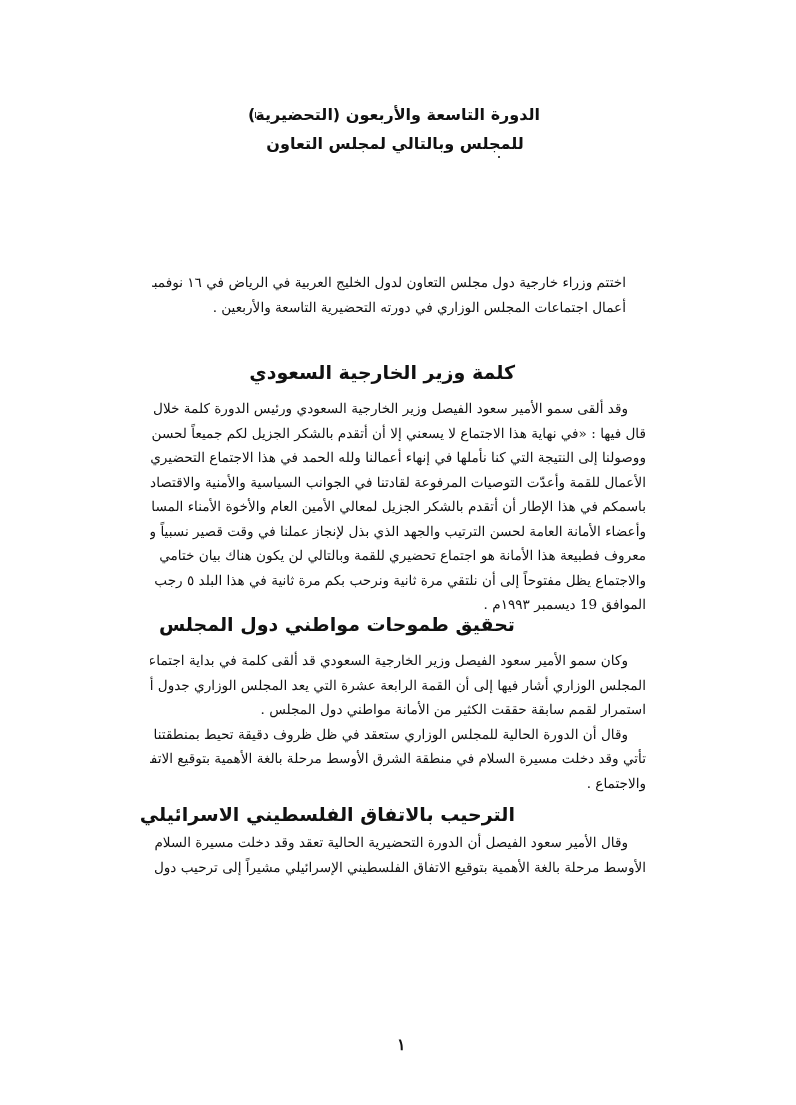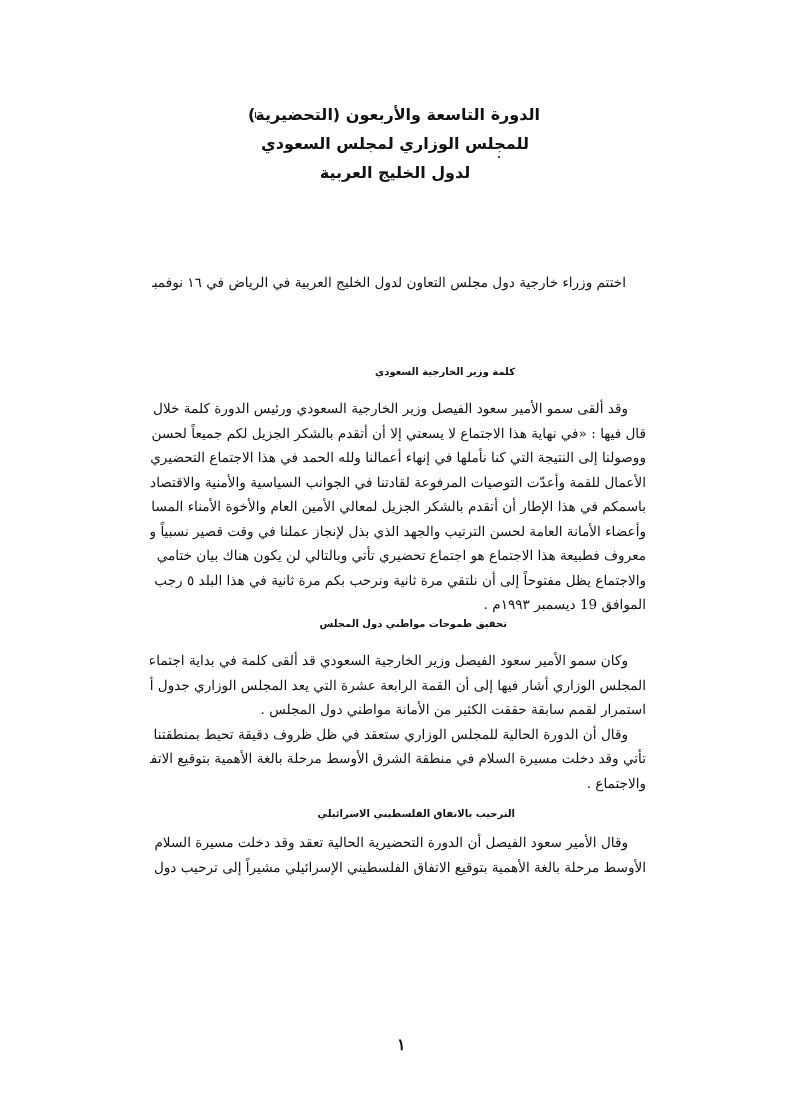--- a/index.html
+++ b/index.html
@@ -8,55 +8,55 @@
     .title-block { position: absolute; left: 250px; top: 100px; width: 290px; text-align: center; direction: rtl;
       font-family: "DejaVu Sans", sans-serif; font-weight: bold; font-size: 16px; line-height: 29px; }
     .title-line { display: block; white-space: nowrap; }
     .stray-mark { position: absolute; left: 255px; top: 112px; width: 1px; height: 6px; background: #222; }
     .stray-dot { position: absolute; left: 498px; top: 156px; width: 2px; height: 2px; background: #444; }
     .para { position: absolute; direction: rtl; text-align: justify; text-align-last: right;
       font-family: "DejaVu Serif", serif; font-size: 13.6px; line-height: 24.5px; }
     .line { display: block; white-space: nowrap; overflow: hidden; }
     .indent { padding-right: 18px; }
     .heading { position: absolute; direction: rtl; text-align: right; font-family: "DejaVu Sans", sans-serif;
-      font-weight: bold; font-size: 10px; line-height: 20px; white-space: nowrap; }
+      font-weight: bold; font-size: 19px; line-height: 20px; white-space: nowrap; }
     .page-number { position: absolute; left: 397px; top: 1035px; font-family: "DejaVu Serif", serif;
       font-size: 16px; font-weight: bold; }
   </style>
 </head>
 <body>
 
 <div class="page">
 
   <div class="title-block">
     <span class="title-line">الدورة التاسعة والأربعون (التحضيرية)</span>
-    <span class="title-line">للمجلس الوزاري لمجلس السعودي</span>
-    <span class="title-line">لدول الخليج العربية</span>
+    <span class="title-line">للمجلس وبالتالي لمجلس التعاون</span>
   </div>
   <div class="stray-mark"></div>
   <div class="stray-dot"></div>
 
   <div class="para" style="left:152px; top:270px; width:492px;">
     <span class="line indent">اختتم وزراء خارجية دول مجلس التعاون لدول الخليج العربية في الرياض في ١٦ نوفمبر ١٩٩٣</span>
+    <span class="line indent">أعمال اجتماعات المجلس الوزاري في دورته التحضيرية التاسعة والأربعين .</span>
   </div>
 
   <div class="heading" style="right:149px; top:362px;">كلمة وزير الخارجية السعودي</div>
   <div class="para" style="left:150px; top:396px; width:496px;">
     <span class="line indent">وقد ألقى سمو الأمير سعود الفيصل وزير الخارجية السعودي ورئيس الدورة كلمة خلال الاجتماع</span>
     <span class="line">قال فيها : «في نهاية هذا الاجتماع لا يسعني إلا أن أتقدم بالشكر الجزيل لكم جميعاً لحسن تعاونكم</span>
     <span class="line">ووصولنا إلى النتيجة التي كنا نأملها في إنهاء أعمالنا ولله الحمد في هذا الاجتماع التحضيري فأعد جدول</span>
     <span class="line">الأعمال للقمة وأعدّت التوصيات المرفوعة لقادتنا في الجوانب السياسية والأمنية والاقتصادية . وأود</span>
     <span class="line">باسمكم في هذا الإطار أن أتقدم بالشكر الجزيل لمعالي الأمين العام والأخوة الأمناء المساعدين</span>
     <span class="line">وأعضاء الأمانة العامة لحسن الترتيب والجهد الذي بذل لإنجاز عملنا في وقت قصير نسبياً وكما هو</span>
-    <span class="line">معروف فطبيعة هذا الاجتماع هو اجتماع تحضيري تأتي وبالتالي لن يكون هناك بيان ختامي</span>
+    <span class="line">معروف فطبيعة هذا الأمانة هو اجتماع تحضيري للقمة وبالتالي لن يكون هناك بيان ختامي</span>
     <span class="line">والاجتماع يظل مفتوحاً إلى أن نلتقي مرة ثانية ونرحب بكم مرة ثانية في هذا البلد ٥ رجب ١٤١٤هـ</span>
     <span class="line">الموافق 19 ديسمبر ١٩٩٣م .</span>
   </div>
 
-  <div class="heading" style="right:157px; top:614px;">تحقيق طموحات مواطني دول المجلس</div>
+  <div class="heading" style="right:149px; top:614px;">تحقيق طموحات مواطني دول المجلس</div>
   <div class="para" style="left:150px; top:648px; width:496px;">
     <span class="line indent">وكان سمو الأمير سعود الفيصل وزير الخارجية السعودي قد ألقى كلمة في بداية اجتماعات</span>
     <span class="line">المجلس الوزاري أشار فيها إلى أن القمة الرابعة عشرة التي يعد المجلس الوزاري جدول أعمالها هي</span>
     <span class="line">استمرار لقمم سابقة حققت الكثير من الأمانة مواطني دول المجلس .</span>
     <span class="line indent">وقال أن الدورة الحالية للمجلس الوزاري ستعقد في ظل ظروف دقيقة تحيط بمنطقتنا حيث أنها</span>
     <span class="line">تأتي وقد دخلت مسيرة السلام في منطقة الشرق الأوسط مرحلة بالغة الأهمية بتوقيع الاتفاق الفلسطيني</span>
     <span class="line">والاجتماع .</span>
   </div>
 
   <div class="heading" style="right:149px; top:804px;">الترحيب بالاتفاق الفلسطيني الاسرائيلي</div>

